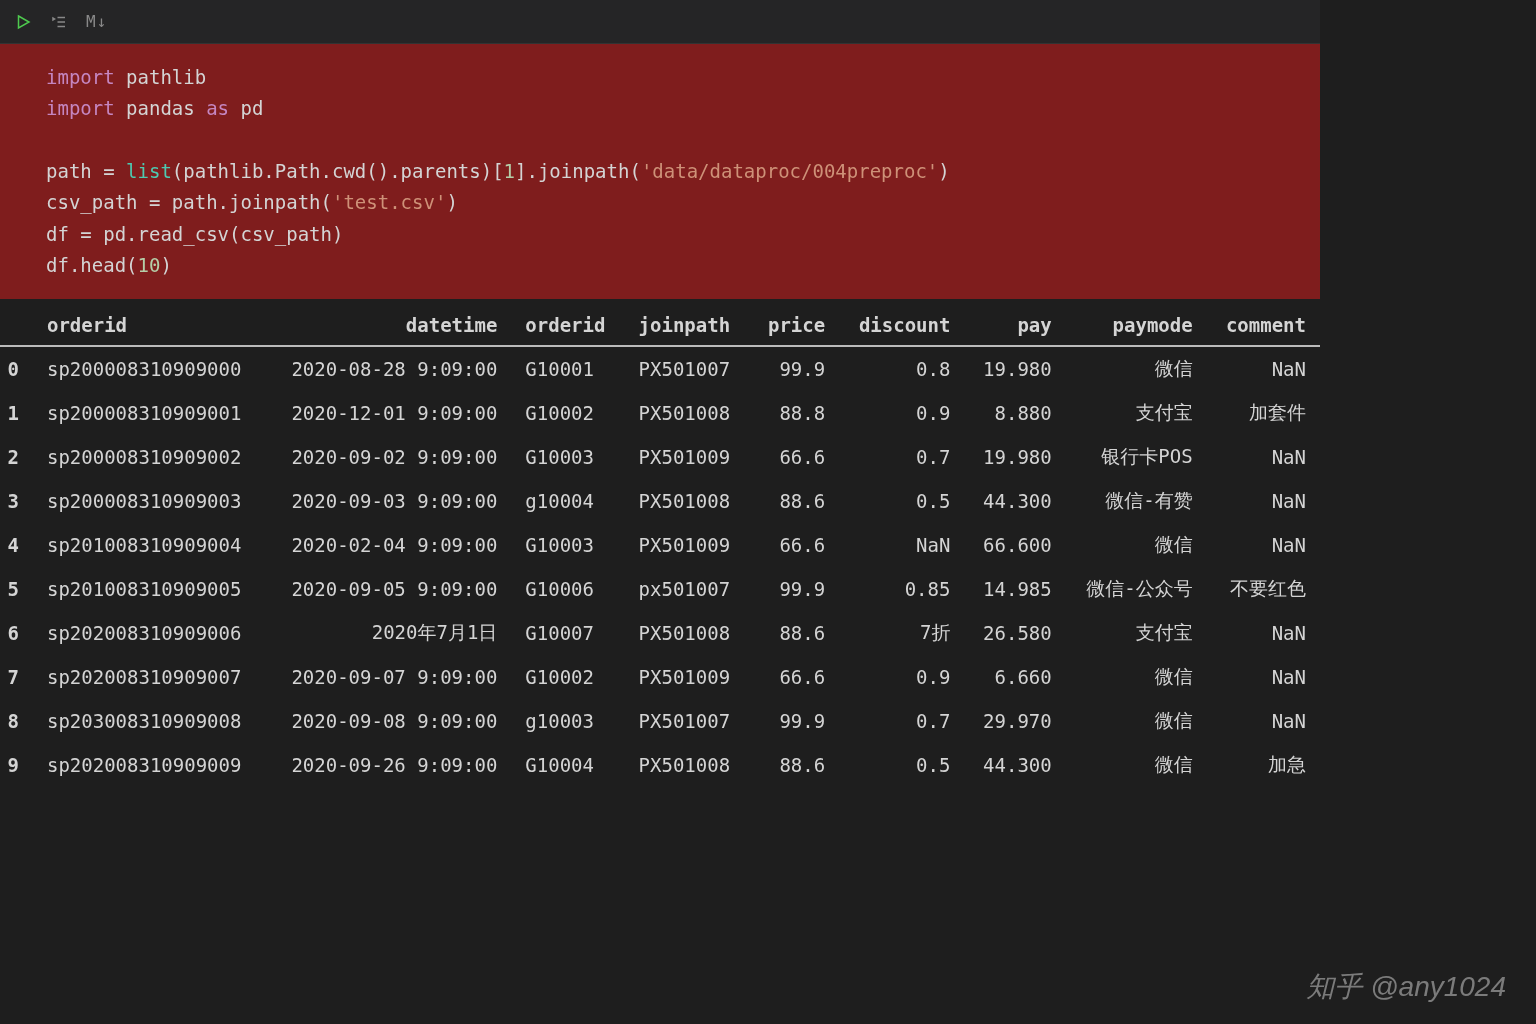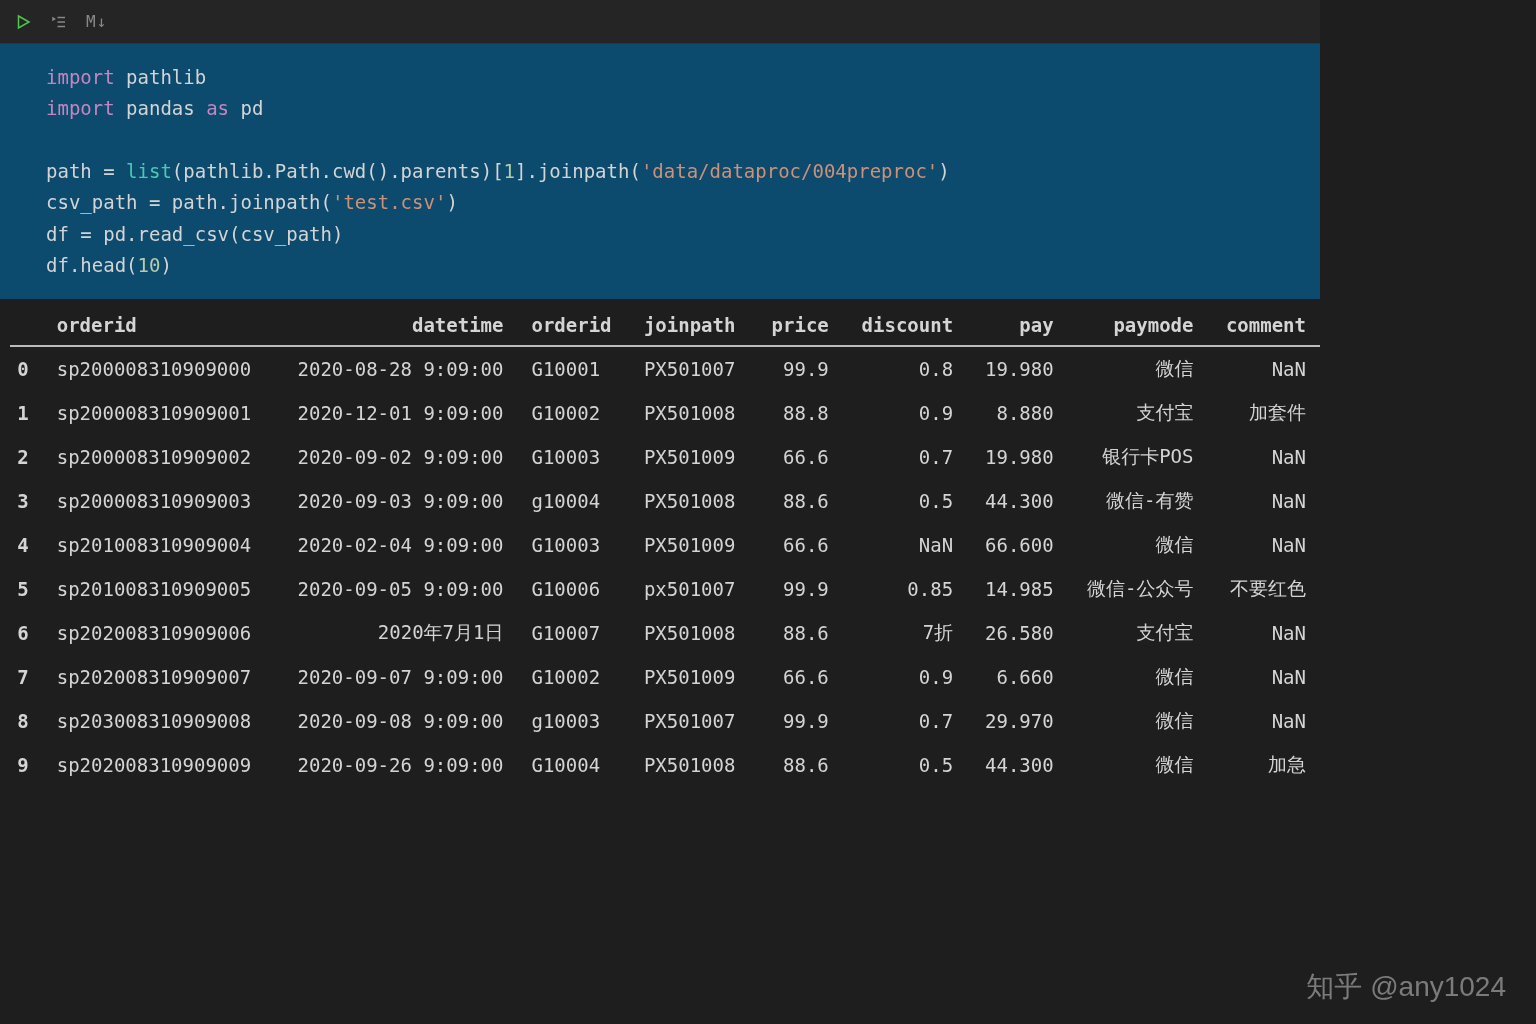--- a/index.html
+++ b/index.html
@@ -19,34 +19,33 @@
     padding: 8px 14px;
     background: #252526;
     border-bottom: 1px solid #333;
     height: 44px;
   }
   .toolbar-icon { color: #888; font-size: 16px; display:flex; align-items:center; }
   .toolbar-icon.play { color: #4ec94e; }
   .toolbar-icon svg { width:18px; height:18px; }
   .md-label { color:#888; font-size:16px; letter-spacing:1px;}
   .code-cell {
-    background: #0c4a6e;
+    background: #7f1d1d;
     padding: 18px 40px 18px 46px;
     line-height: 1.65;
     white-space: pre;
   }
   .kw { color: #c586c0; }
   .fn { color: #4ec9b0; }
   .str { color: #ce9178; }
   .num { color: #b5cea8; }
   .plain { color: #d4d4d4; }
   .output {
     padding: 6px 0 0 0;
     background: #1e1e1e;
-    margin-left: 10px;
   }
   table {
     border-collapse: collapse;
     color: #d4d4d4;
     width: 100%;
   }
   th, td {
     padding: 9px 14px;
     text-align: right;
     font-weight: normal;
@@ -58,20 +57,21 @@
   thead tr { border-bottom: 2px solid #bbb; }
   tbody tr:nth-child(odd) { background: #1e1e1e; }
   tbody tr:nth-child(even) { background: #1e1e1e; }
   .watermark {
     position: absolute;
     right: 30px;
     bottom: 18px;
     color: rgba(200,200,200,0.55);
     font-size: 28px;
     font-family: "PingFang SC","Microsoft YaHei",sans-serif;
+    font-style: italic;
     pointer-events: none;
   }
 </style>
 </head>
 <body>
 
 <div class="toolbar">
   <span class="toolbar-icon play">
     <svg viewBox="0 0 24 24" fill="none" stroke="currentColor" stroke-width="2">
         <polygon points="6,4 20,12 6,20" fill="none"></polygon>

